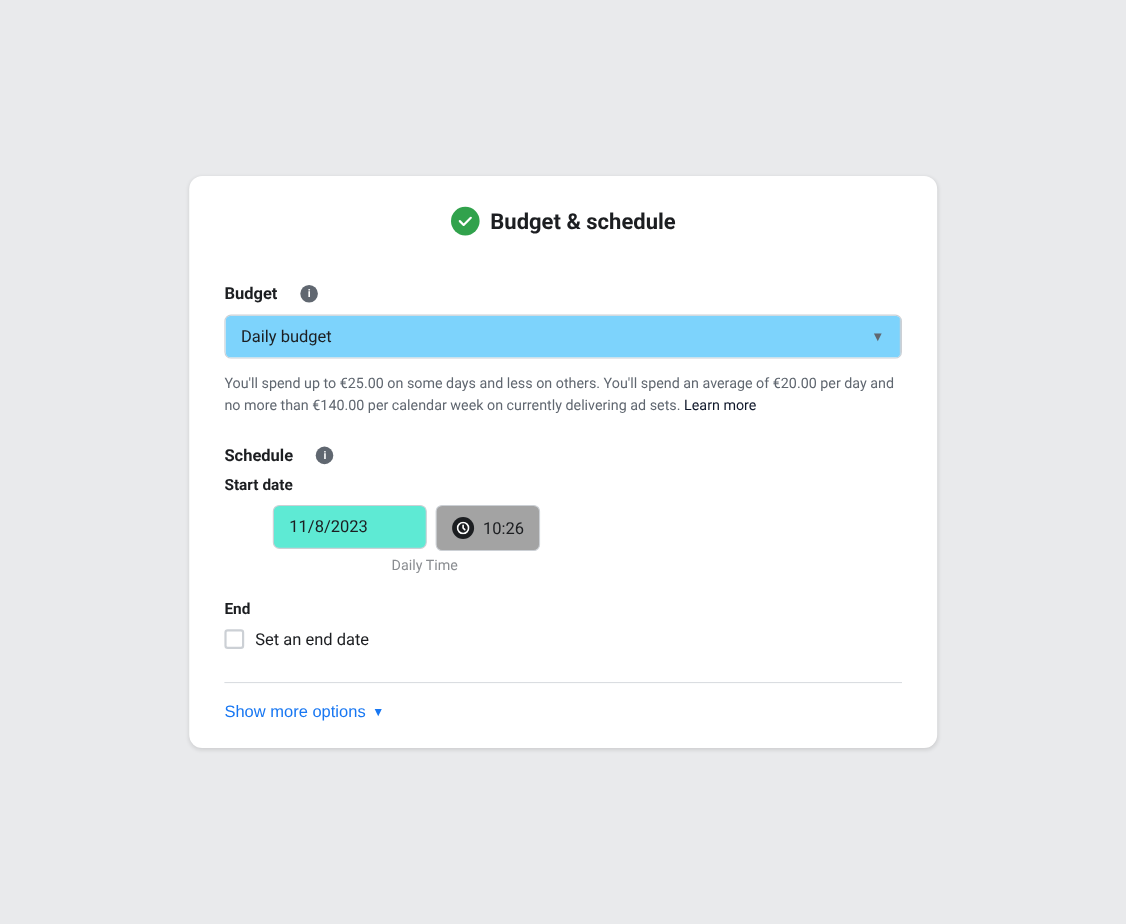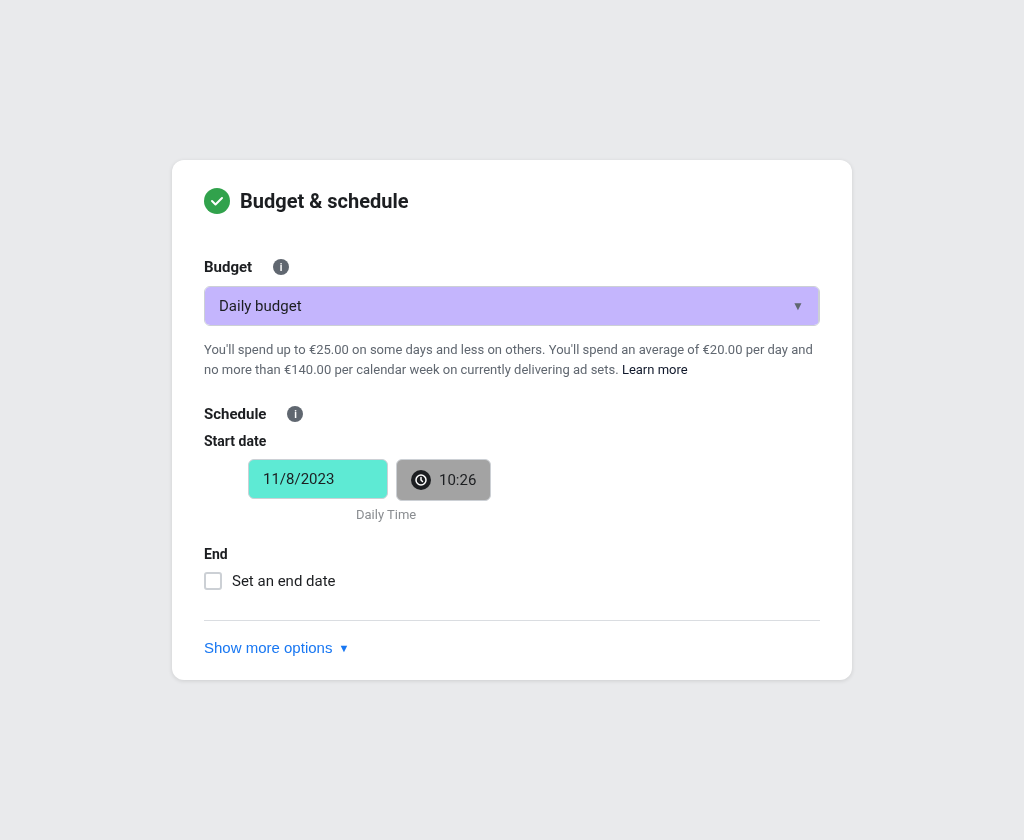--- a/index.html
+++ b/index.html
@@ -23,20 +23,21 @@
       padding: 28px 32px 24px 32px;
       width: 680px;
       box-shadow: 0 1px 4px rgba(0,0,0,0.12);
     }
 
     .card-header {
       display: flex;
       align-items: center;
       gap: 10px;
       margin-bottom: 44px;
+      justify-content: center;
     }
 
     .check-circle {
       width: 26px;
       height: 26px;
       background: #31a24c;
       border-radius: 50%;
       display: flex;
       align-items: center;
       justify-content: center;
@@ -88,21 +89,21 @@
     }
 
     .budget-type-select {
       flex: 1;
       display: flex;
       align-items: center;
       justify-content: space-between;
       padding: 10px 14px;
       border-right: 1.5px solid #ccd0d5;
       cursor: pointer;
-      background: #c4b5fd;
+      background: #7dd3fc;
     }
 
     .budget-type-label {
       font-size: 15px;
       color: #1c1e21;
     }
 
     .dropdown-arrow {
       color: #606770;
       font-size: 12px;

